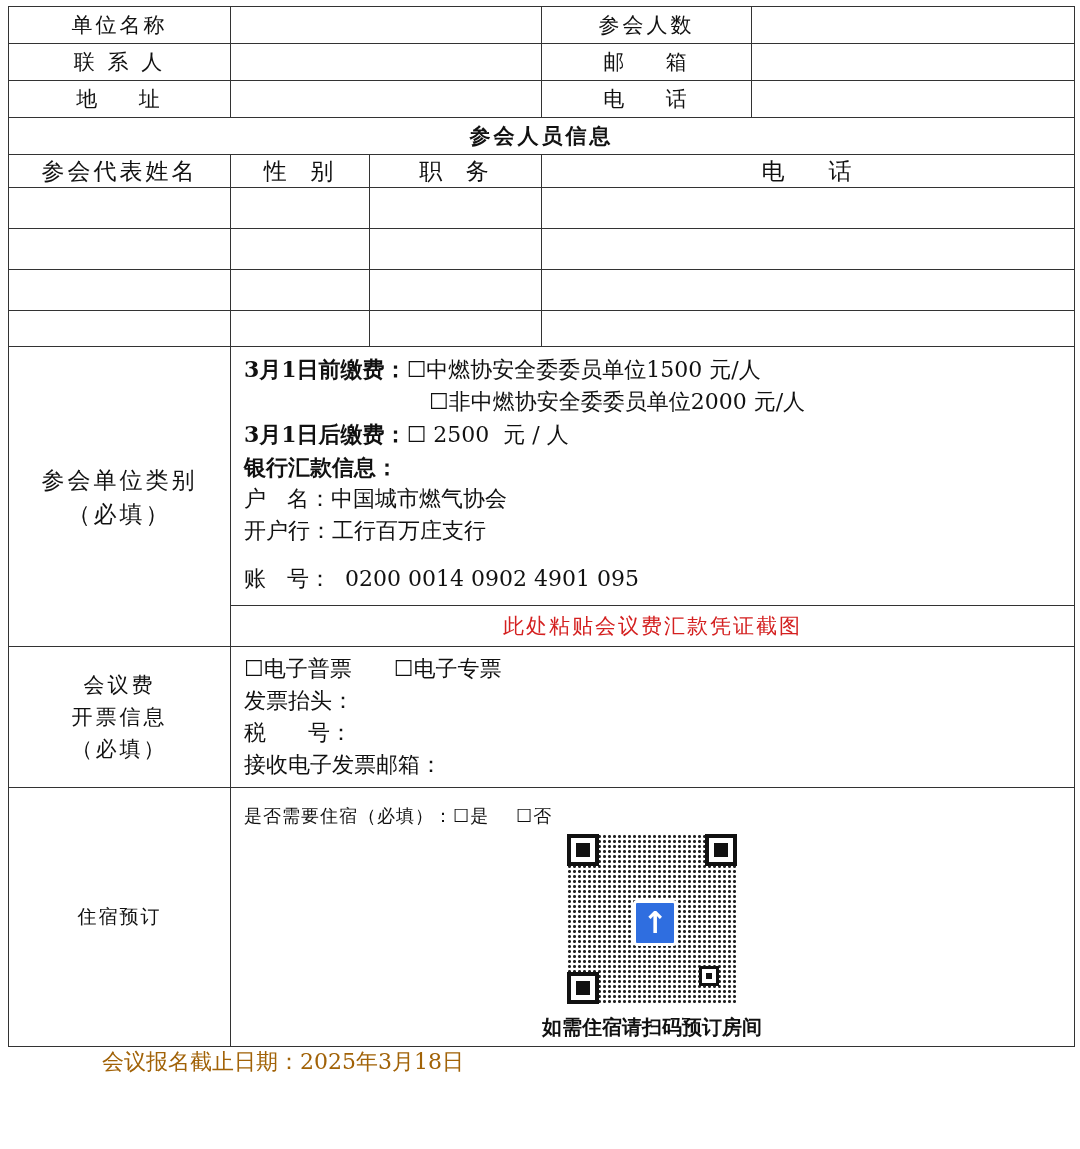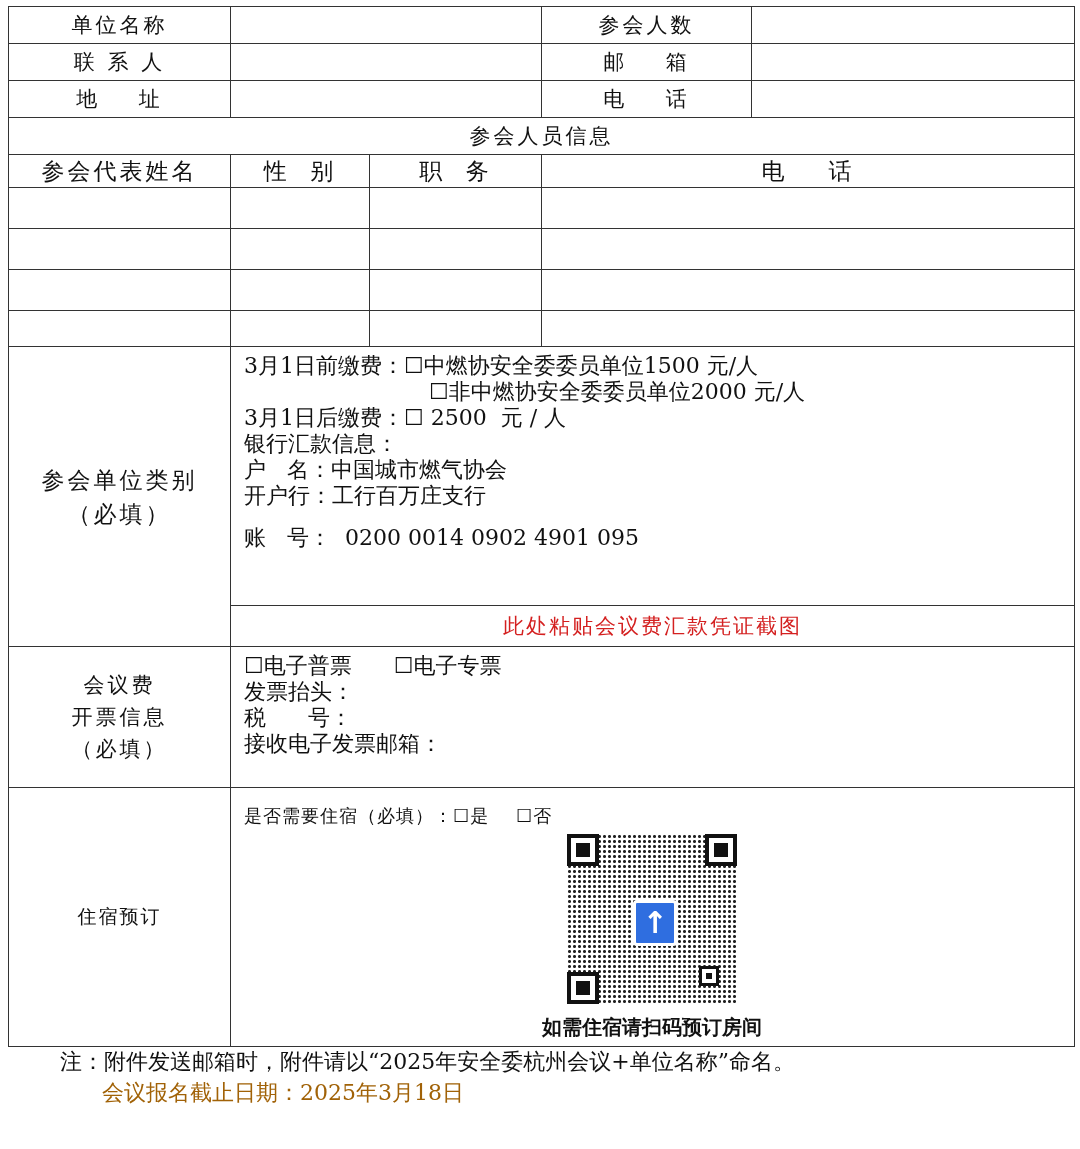--- a/index.html
+++ b/index.html
@@ -14,23 +14,23 @@
     }
     table.form td {
       border: 1.5px solid #333;
       padding: 0;
       font-size: 21px;
       vertical-align: middle;
     }
     .c { text-align: center; letter-spacing: 3px; }
     .h37 { height: 36px; }
     .h40 { height: 40px; }
-    .b { font-weight: normal; }
+    .b { font-weight: bold; }
     .lbl-lg { font-size: 23px !important; }
-    .cell-text { padding: 6px 0 0 13px !important; vertical-align: top !important; line-height: 26px; }
+    .cell-text { padding: 6px 0 0 13px !important; vertical-align: top !important; line-height: 32px; }
     .line { white-space: pre; }
     .indent { padding-left: 185px; }
     .acct { margin-top: 16px; }
     .paste { text-align: center; color: #d42020; height: 40px; letter-spacing: 2px; }
     .qr-wrap { position: relative; height: 218px; }
     .qr {
       position: absolute; left: 336px; top: 6px; width: 170px; height: 170px;
       background-color: #fff;
       background-image: radial-gradient(circle, #222 1.3px, transparent 1.6px);
       background-size: 5px 5px;
@@ -166,15 +166,14 @@
           <div class="logo">↑</div>
         </div>
         <div class="qr-caption">如需住宿请扫码预订房间</div>
       </div>
     </td>
   </tr>
 </tbody>
   </table>
 
 <div class="footer">
-  <div>注：附件发送邮箱时，附件请以“2025年安全委杭州会议+单位名称”命名。</div>
   <div class="deadline">会议报名截止日期：2025年3月18日</div>
 </div>
 
 </body></html>

